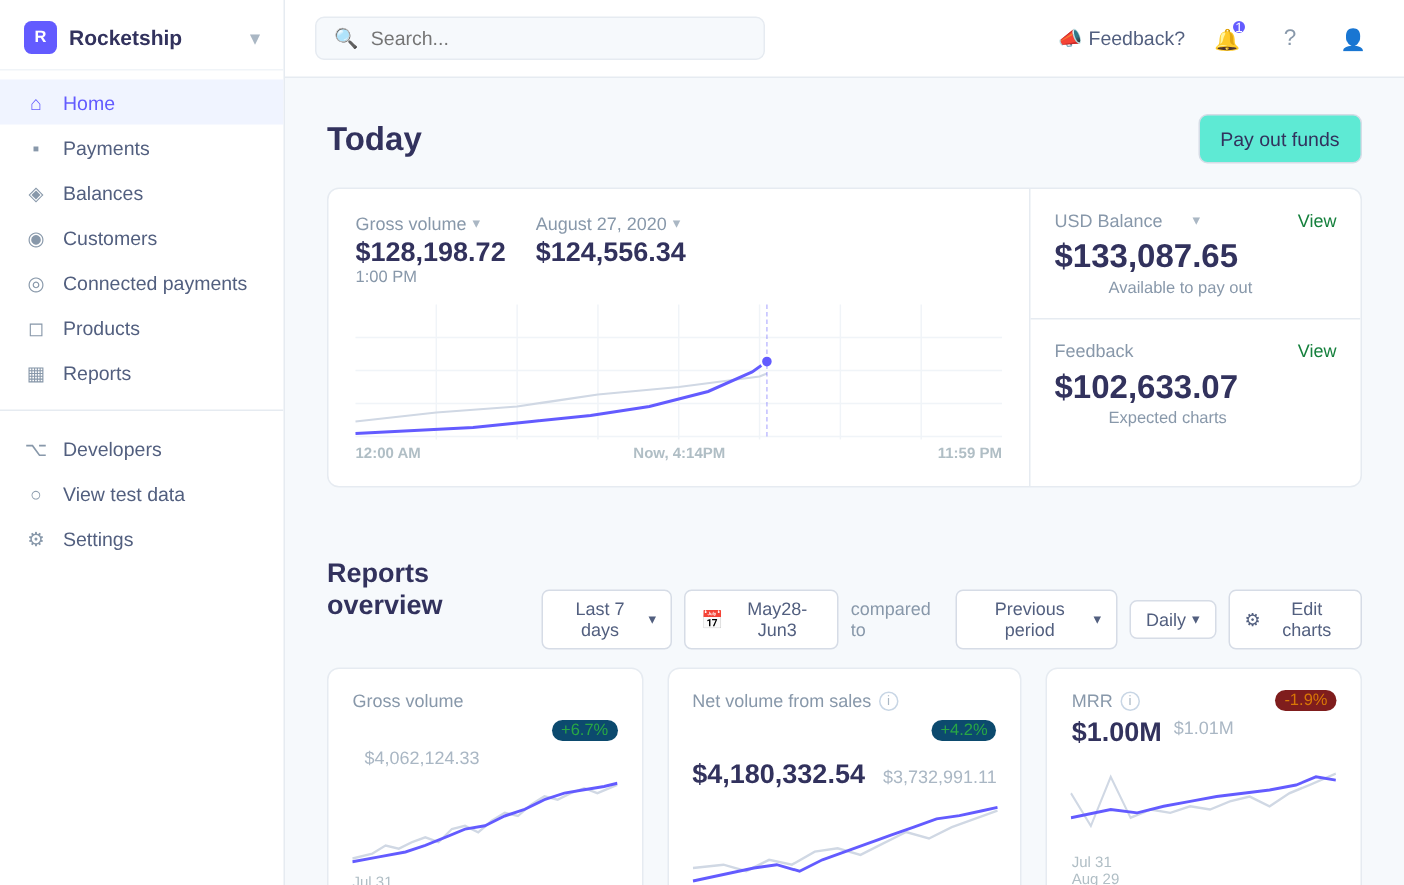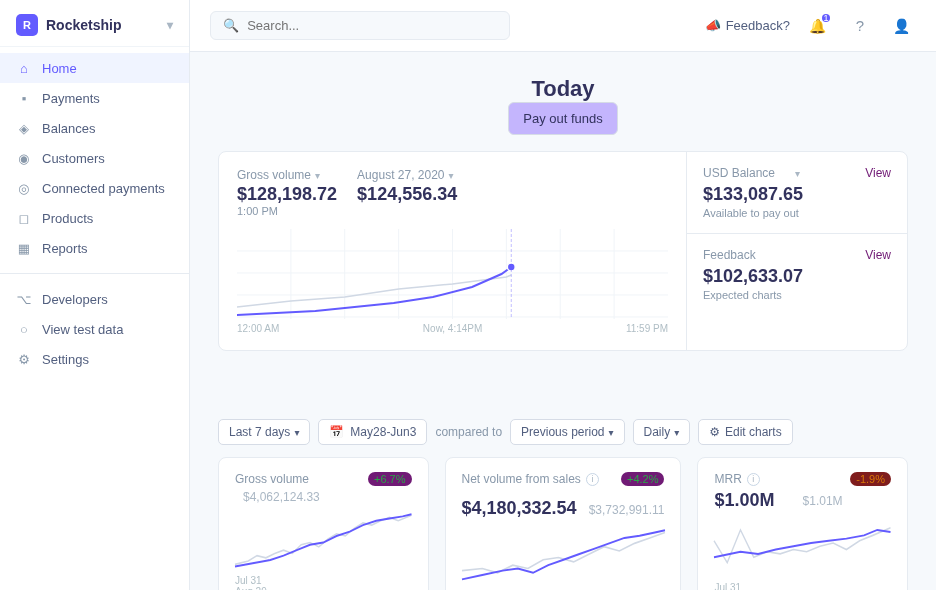--- a/index.html
+++ b/index.html
@@ -125,25 +125,24 @@
       padding: 24px 28px;
       background: #f6f9fc;
     }
 
     
     .today-header {
       display: flex;
       align-items: center;
       justify-content: space-between;
       margin-bottom: 16px;
-      flex-direction: column;
     }
     .today-title { font-size: 22px; font-weight: 600; color: #32325d; }
     .pay-out-btn {
-      background: #c4b5fd;
+      background: #5eead4;
       border: 1px solid #d6dce6;
       border-radius: 6px;
       padding: 8px 14px;
       font-size: 13px;
       font-weight: 500;
       cursor: pointer;
       color: #32325d;
     }
 
     
@@ -180,20 +179,21 @@
       height: 90px;
       position: relative;
       margin-top: 6px;
     }
     .chart-axis {
       display: flex;
       justify-content: space-between;
       font-size: 10px;
       color: #b0bec5;
       margin-top: 4px;
+      font-weight: bold;
     }
 
     .today-balance-area {
       width: 220px;
       min-width: 220px;
       display: flex;
       flex-direction: column;
     }
     .balance-row {
       padding: 14px 16px;
@@ -204,23 +204,23 @@
       display: flex;
       justify-content: space-between;
       align-items: center;
       margin-bottom: 4px;
     }
     .balance-label {
       font-size: 12px;
       color: #8898aa;
       display: flex; align-items: center; gap: 20px;
     }
-    .balance-view { font-size: 12px; color: #701a75; cursor: pointer; }
-    .balance-amount { font-size: 18px; font-weight: 600; color: #32325d; }
-    .balance-sub { font-size: 11px; color: #8898aa; margin-top: 2px; }
+    .balance-view { font-size: 12px; color: #15803d; cursor: pointer; }
+    .balance-amount { font-size: 22px; font-weight: 600; color: #32325d; }
+    .balance-sub { font-size: 11px; color: #8898aa; margin-top: 2px; margin-left: 36px; }
 
     
     .reports-header {
       display: flex;
       align-items: center;
       justify-content: space-between;
       margin-bottom: 12px;
     }
     .reports-title { font-size: 18px; font-weight: 600; color: #32325d; }
     .reports-controls { display: flex; align-items: center; gap: 8px; margin-top: 40px; }
@@ -268,21 +268,21 @@
       font-size: 12px;
       color: #8898aa;
       display: flex; align-items: center; gap: 5px;
     }
     .badge {
       font-size: 11px;
       padding: 1px 6px;
       border-radius: 10px;
       font-weight: 500;
     }
-    .badge-green { background: #701a75; color: #28a745; }
+    .badge-green { background: #0c4a6e; color: #28a745; margin-top: 20px; }
     .badge-red { background: #fde8e8; color: #e53e3e; }
     .badge-orange { background: #7f1d1d; color: #d97706; }
     .card-main-value { font-size: 18px; font-weight: 600; color: #32325d; }
     .card-compare { font-size: 12px; color: #aab7c4; margin-left: 8px; }
     .card-chart { height: 60px; margin-top: 8px; position: relative; }
     .card-axis {
       display: flex;
       justify-content: space-between;
       font-size: 10px;
       color: #b0bec5;
@@ -463,20 +463,21 @@
             </div>
             <span class="balance-view">View</span>
           </div>
           <div class="balance-amount">$102,633.07</div>
           <div class="balance-sub">Expected charts</div>
         </div>
       </div>
     </div>
 
     <div class="reports-header">
+      <h2 class="reports-title">Reports overview</h2>
       <div class="reports-controls">
         <button class="filter-btn">
           <span>Last 7 days</span>
           <span style="font-size:10px;">▾</span>
         </button>
         <button class="filter-btn">
           <span style="color:#8898aa;margin-right:2px;">📅</span>
           <span>May28-Jun3</span>
         </button>
         <span class="compared-text">compared to</span>
@@ -544,21 +545,21 @@
       </div>
 
       <div class="report-card">
         <div class="card-header">
           <div class="card-title">
             <span>MRR</span>
             <span class="info-icon">i</span>
           </div>
           <span class="badge badge-orange">-1.9%</span>
         </div>
-        <div style="display:flex;align-items:center;gap:20px;">
+        <div style="display:flex;align-items:flex-start;gap:0;">
           <span class="card-main-value">$1.00M</span>
           <span class="card-compare">$1.01M</span>
         </div>
         <div class="card-chart">
           <svg class="chart-svg" viewBox="0 0 200 55" preserveAspectRatio="none">
             <polyline points="0,20 15,40 30,10 45,35 60,30 75,32 90,28 105,30 120,25 135,22 150,28 165,20 180,15 200,8" fill="none" stroke="#d0d8e4" stroke-width="1.5"></polyline>
             <polyline points="0,35 30,30 50,32 70,28 90,25 110,22 130,20 150,18 170,15 185,10 200,12" fill="none" stroke="#635bff" stroke-width="1.8"></polyline>
           </svg>
         </div>
         <div class="card-axis">

